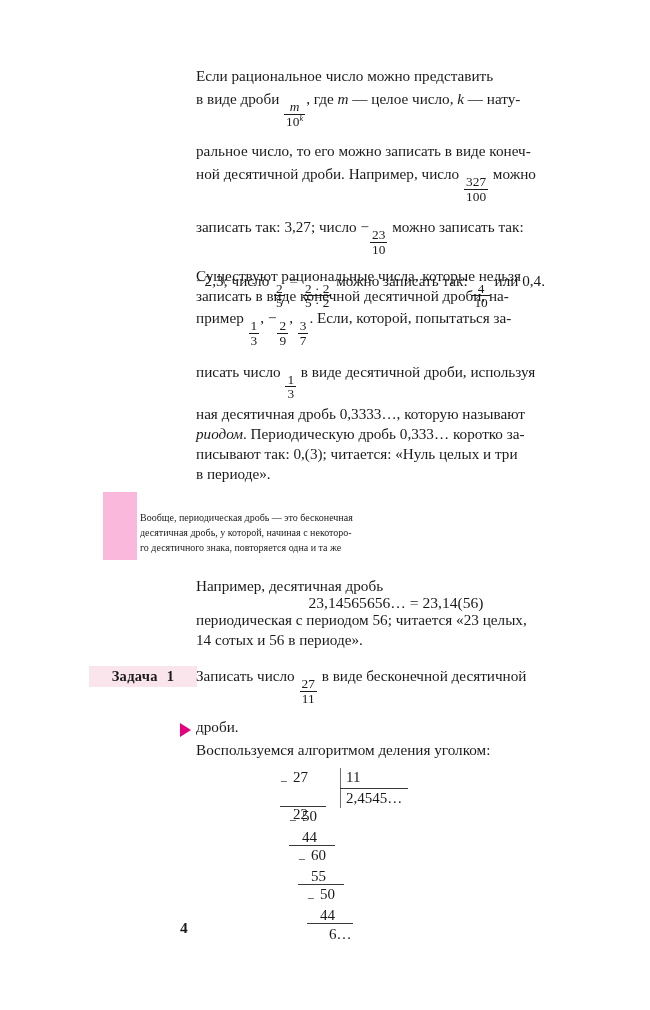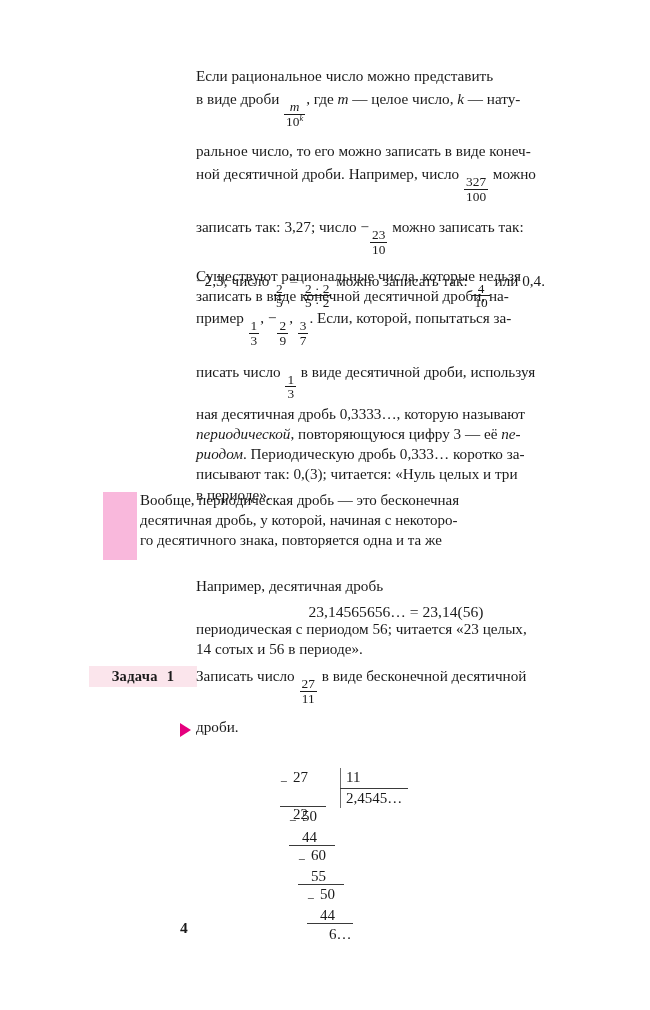--- a/index.html
+++ b/index.html
@@ -238,62 +238,59 @@
             <span class="num">1</span>
             <span class="den">3</span>
           </span><span> в виде десятичной дроби, используя</span>
       </span>
 
 
       <span class="ln j" style="margin-top:5px;">
         <span>ная десятичная дробь 0,3333…, которую называют</span>
       </span>
 
-      <span class="ln j" style="margin-top:5px;">
-        <span><i>периодической</i><span>, повторяющуюся цифру 3 — её </span><i>пе-</i></span>
-      </span>
 
       <span class="ln j" style="margin-top:5px;">
         <span><i>риодом</i><span>. Периодическую дробь 0,333… коротко за-</span></span>
       </span>
 
       <span class="ln j" style="margin-top:5px;">
         <span>писывают так: 0,(3); читается: «Нуль целых и три</span>
       </span>
 
       <span class="ln" style="margin-top:5px;">
         <span>в периоде».</span>
       </span>
     </p>
   </div>
 
   <div class="def-marker"></div>
 
   <div style="position:absolute; left:140px; top:493px; width:460px;">
-    <p class="body" style="font-size:15px;">
+    <p class="body" style="font-size:10px;margin-top:20px;">
       <span class="ln j">
         <span>Вообще, периодическая дробь — это бесконечная</span>
       </span>
       <span class="ln j" style="margin-top:5px;">
         <span>десятичная дробь, у которой, начиная с некоторо-</span>
       </span>
       <span class="ln j" style="margin-top:5px;">
         <span>го десятичного знака, повторяется одна и та же</span>
       </span>
     </p>
   </div>
 
   <div class="col" style="top:578px;">
     <p class="body">
       <span class="ln">
         <span>Например, десятичная дробь</span>
       </span>
     </p>
 
-    <div class="display-eq" style="margin-top:10px;">23,14565656… = 23,14(56)</div>
+    <div class="display-eq" style="margin-top:1px;">23,14565656… = 23,14(56)</div>
 
     <p class="body" style="">
       <span class="ln j">
         <span>периодическая с периодом 56; читается «23 целых,</span>
       </span>
       <span class="ln" style="margin-top:5px;">
         <span>14 сотых и 56 в периоде».</span>
       </span>
     </p>
   </div>
@@ -307,20 +304,23 @@
     <p class="body">
       <span class="ln">
         <span>Записать число </span><span class="frac">
             <span class="num">27</span>
             <span class="den">11</span>
           </span><span> в виде бесконечной десятичной</span>
       </span>
       <span class="ln" style="margin-top:14px;">
         <span>дроби.</span>
       </span>
+      <span class="ln" style="margin-top:8px;">
+        <span>Воспользуемся алгоритмом деления уголком:</span>
+      </span>
     </p>
   </div>
 
   <div class="tri"></div>
 
   <div class="division">
 
     <span class="minus-sign" style="left:84px; top:5px;">−</span>
     <span class="dv-row" style="left:97px; top:0px;">27</span>
 

